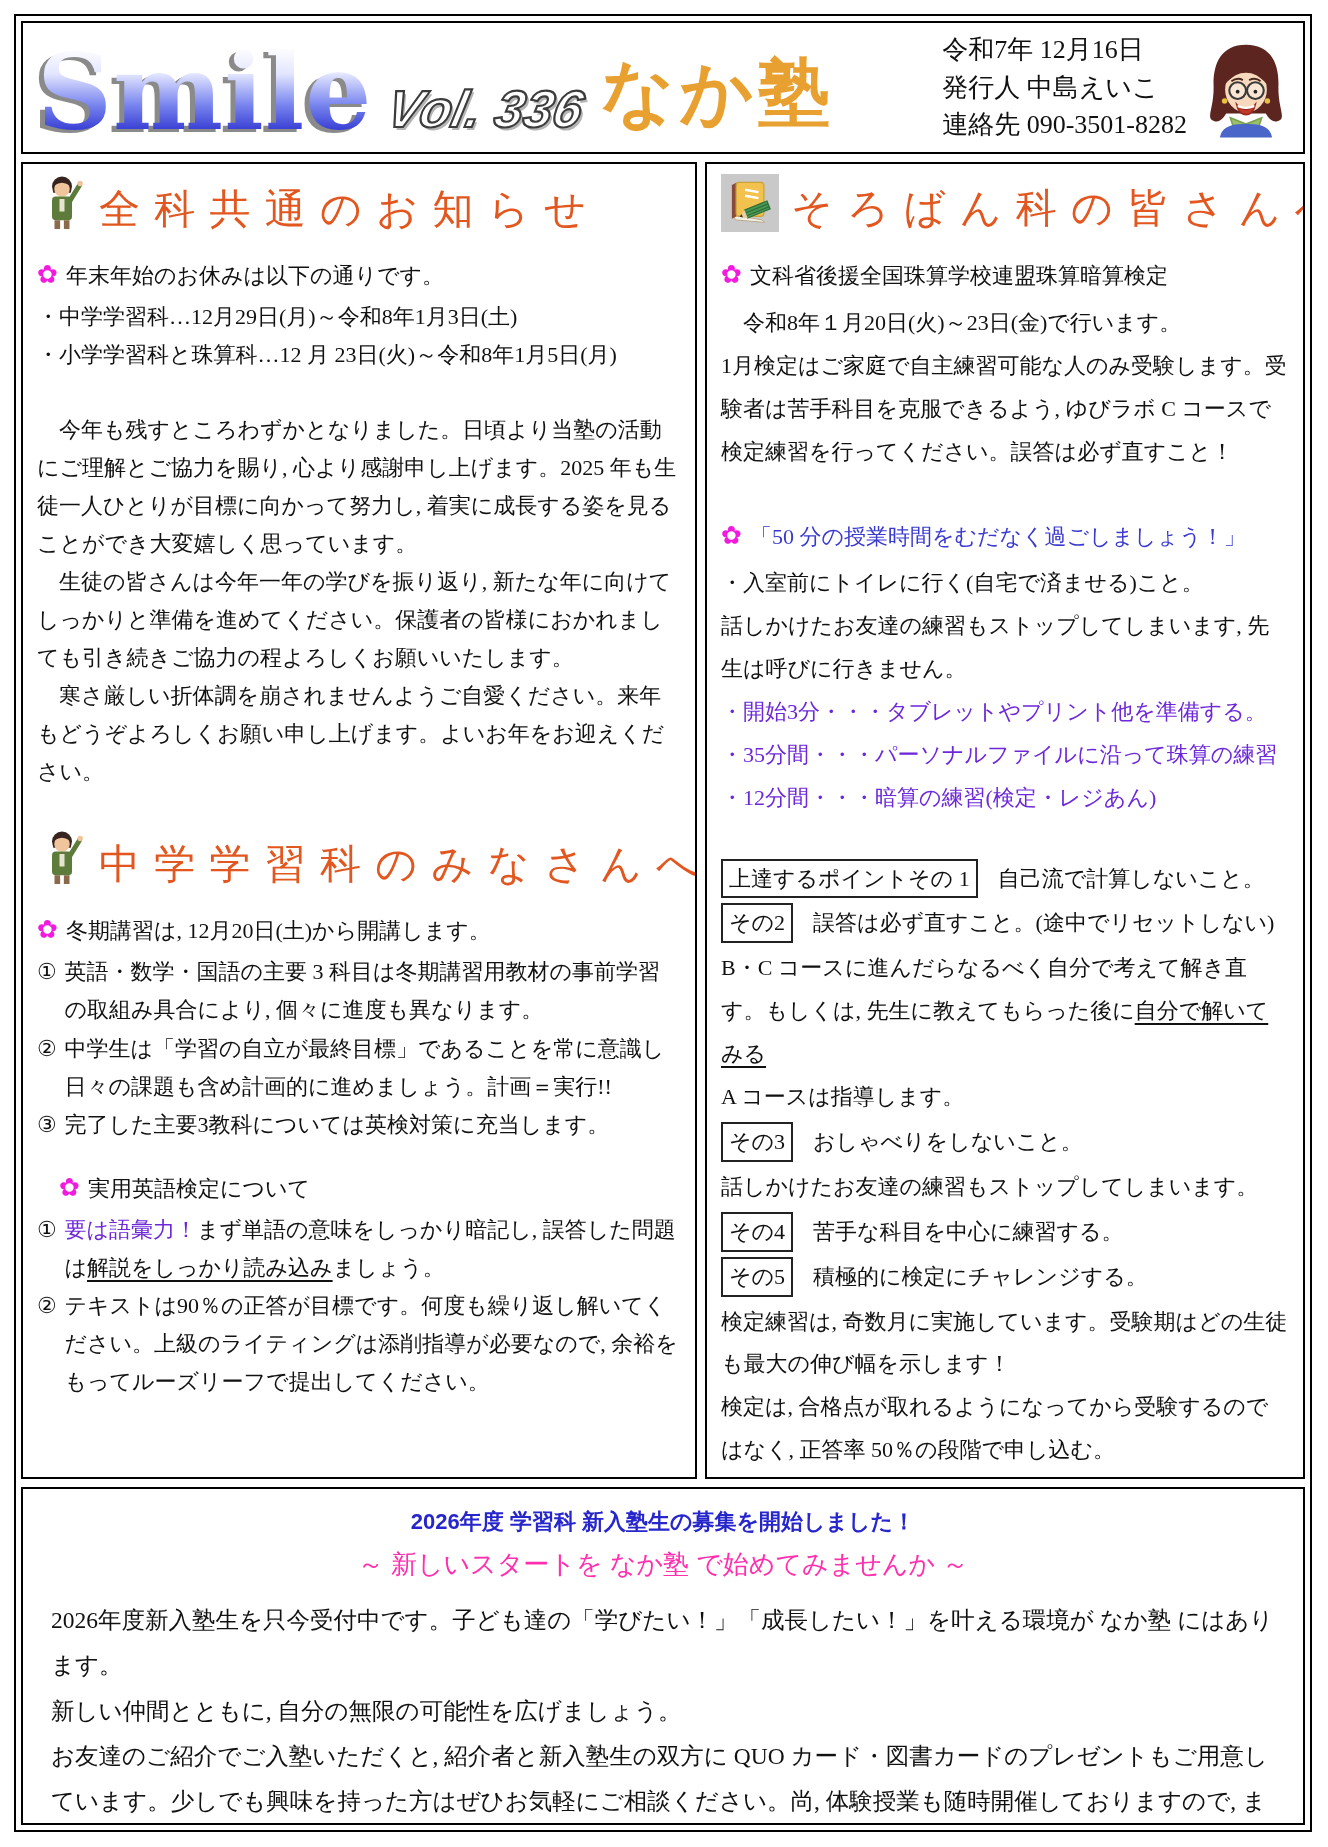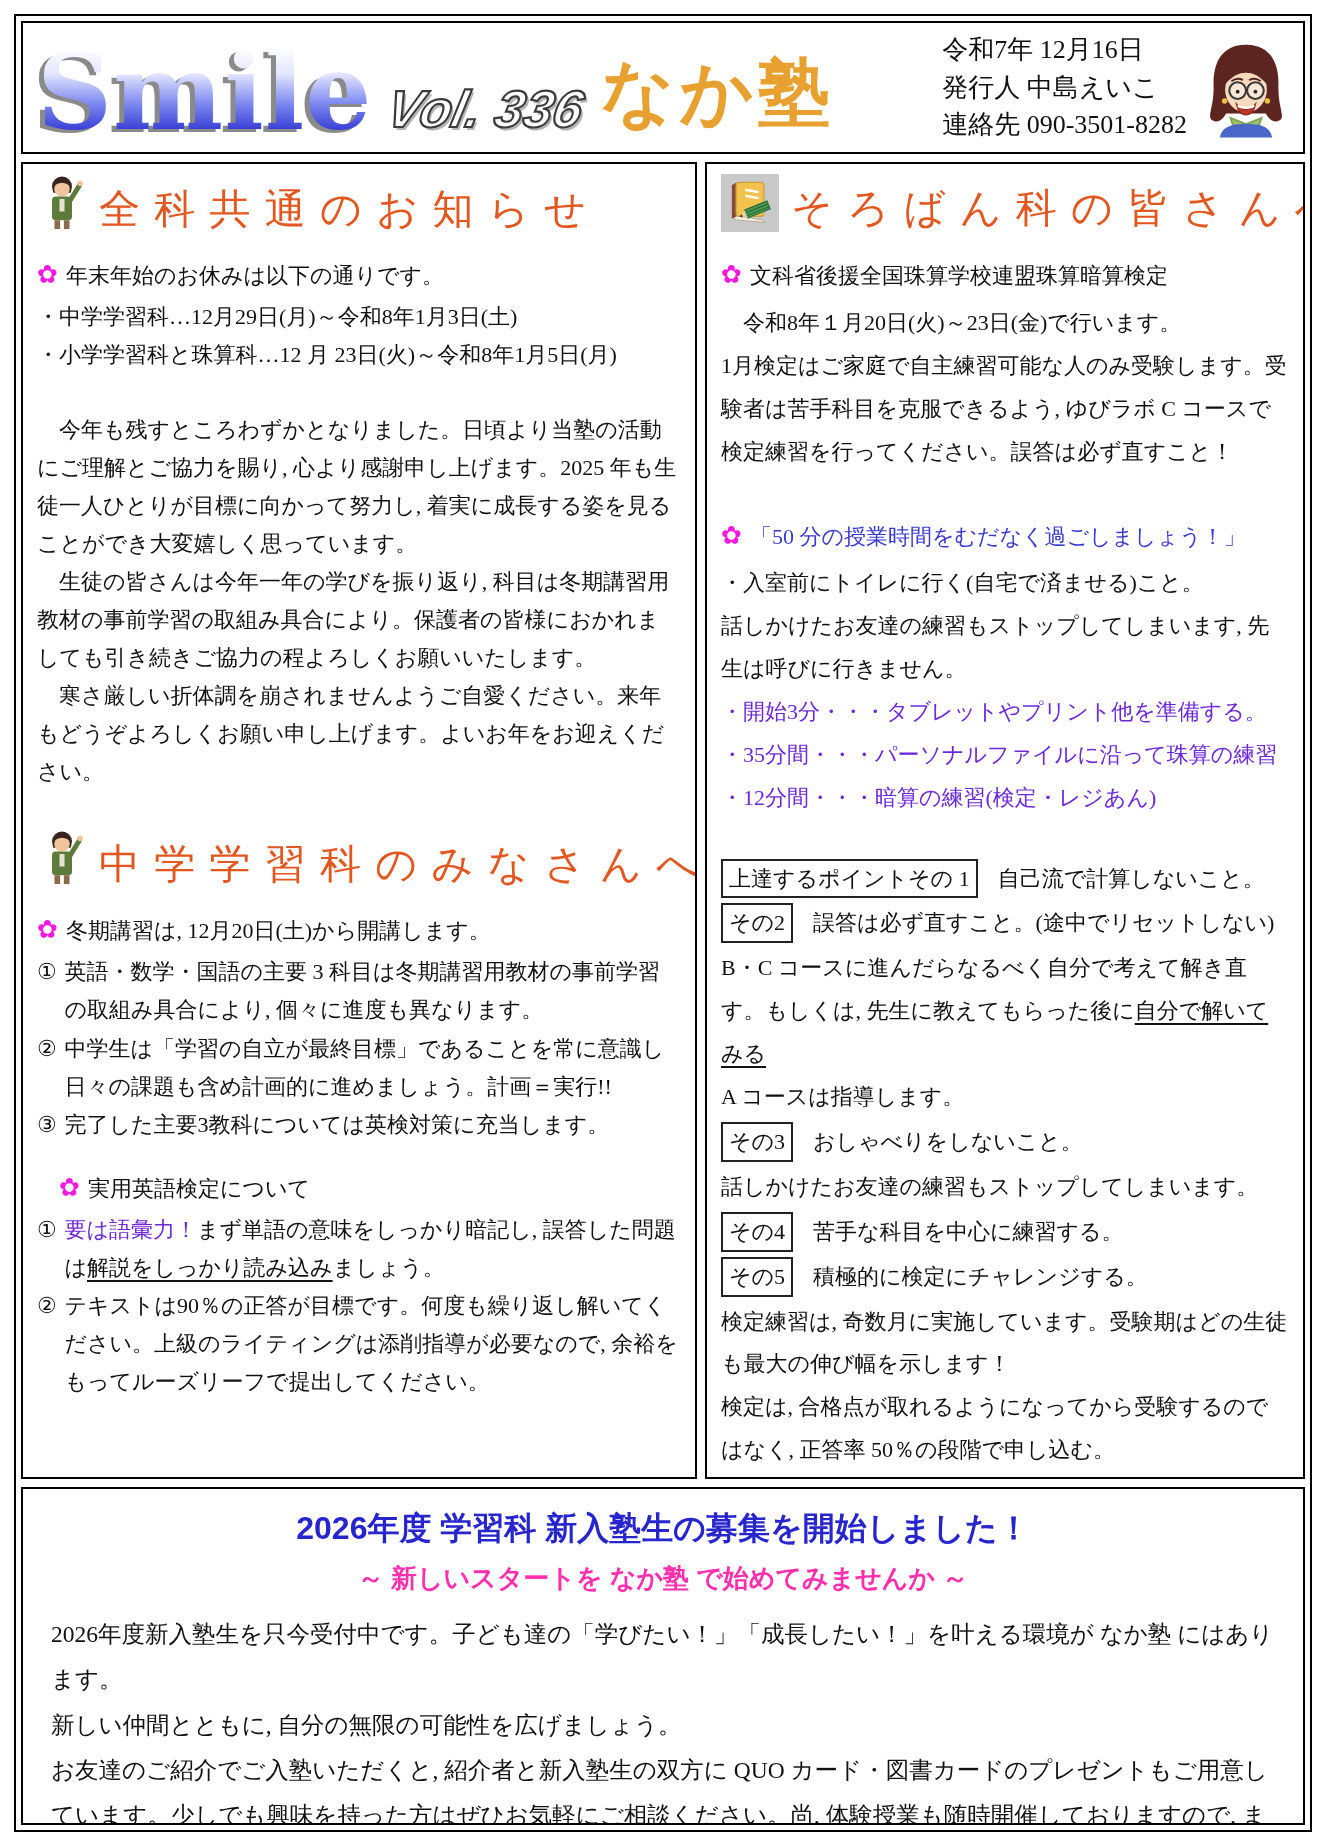--- a/index.html
+++ b/index.html
@@ -49,23 +49,23 @@
   .numitem .num{display:inline-block;margin-left:-1.25em;width:1.25em;}
   .red{color:#6d28d9;}
   .blue{color:#3a3acf;}
   .uline{text-decoration:underline;text-underline-offset:5px;}
   .pbox{display:inline-block;border:2px solid #222;padding:2px 6px;line-height:1.45;margin-right:20px;}
   .pline{margin:2px 0;}
   
   .bottom-box{border:2px solid #000;height:338px;flex:0 0 auto;margin-top:8px;
               box-sizing:border-box;padding:14px 28px 8px 28px;overflow:hidden;}
   .bottom-title{font-family:"Liberation Sans","DejaVu Sans",sans-serif;
-                font-size:32px;font-weight:bold;color:#2626cc;text-align:center;margin:4px 0 10px 0;}
+                font-size:22px;font-weight:bold;color:#2626cc;text-align:center;margin:4px 0 10px 0;}
   .bottom-sub{font-family:"Liberation Sans","DejaVu Sans",sans-serif;
-              font-size:26px;font-weight:bold;color:#ff2fae;text-align:center;margin:0 0 16px 0;}
+              font-size:26px;font-weight:normal;color:#ff2fae;text-align:center;margin:0 0 16px 0;}
   .bottom-body{font-size:23.5px;line-height:1.93;}
 </style>
 </head>
 <body>
 
 <div class="outer">
 
   <div class="header-box">
     <div class="logo-group">
       <span class="smile-logo">Smile</span>
@@ -120,21 +120,21 @@
         <span>全 科 共 通 の お 知 ら せ</span>
       </div>
 
       <div class="fline"><span class="flower">✿</span><span>年末年始のお休みは以下の通りです。</span></div>
       <div>・中学学習科…12月29日(月)～令和8年1月3日(土)</div>
       <div>・小学学習科と珠算科…12 月 23日(火)～令和8年1月5日(月)</div>
 
       <div class="gap"></div>
 
       <p class="para">今年も残すところわずかとなりました。日頃より当塾の活動にご理解とご協力を賜り, 心より感謝申し上げます。2025 年も生徒一人ひとりが目標に向かって努力し, 着実に成長する姿を見ることができ大変嬉しく思っています。</p>
-      <p class="para">生徒の皆さんは今年一年の学びを振り返り, 科目は冬期講習用教材の事前学習の取組み具合により。保護者の皆様におかれましても引き続きご協力の程よろしくお願いいたします。</p>
+      <p class="para">生徒の皆さんは今年一年の学びを振り返り, 新たな年に向けてしっかりと準備を進めてください。保護者の皆様におかれましても引き続きご協力の程よろしくお願いいたします。</p>
       <p class="para">寒さ厳しい折体調を崩されませんようご自愛ください。来年もどうぞよろしくお願い申し上げます。よいお年をお迎えください。</p>
 
       <div class="gap"></div>
 
       <div class="sec-head">
         <span class="sec-icon">
           <svg viewBox="0 0 40 48" width="50" height="60">
             <path d="M12 10 a8 8 0 0 1 16 0 l-1 5 l-14 0 Z" fill="#38241e"></path>
             <circle cx="20" cy="12" r="6.2" fill="#f0c59c"></circle>
             <path d="M14 9 q6 -4 12 0 l0 -3 q-6 -4 -12 0 Z" fill="#38241e"></path>

